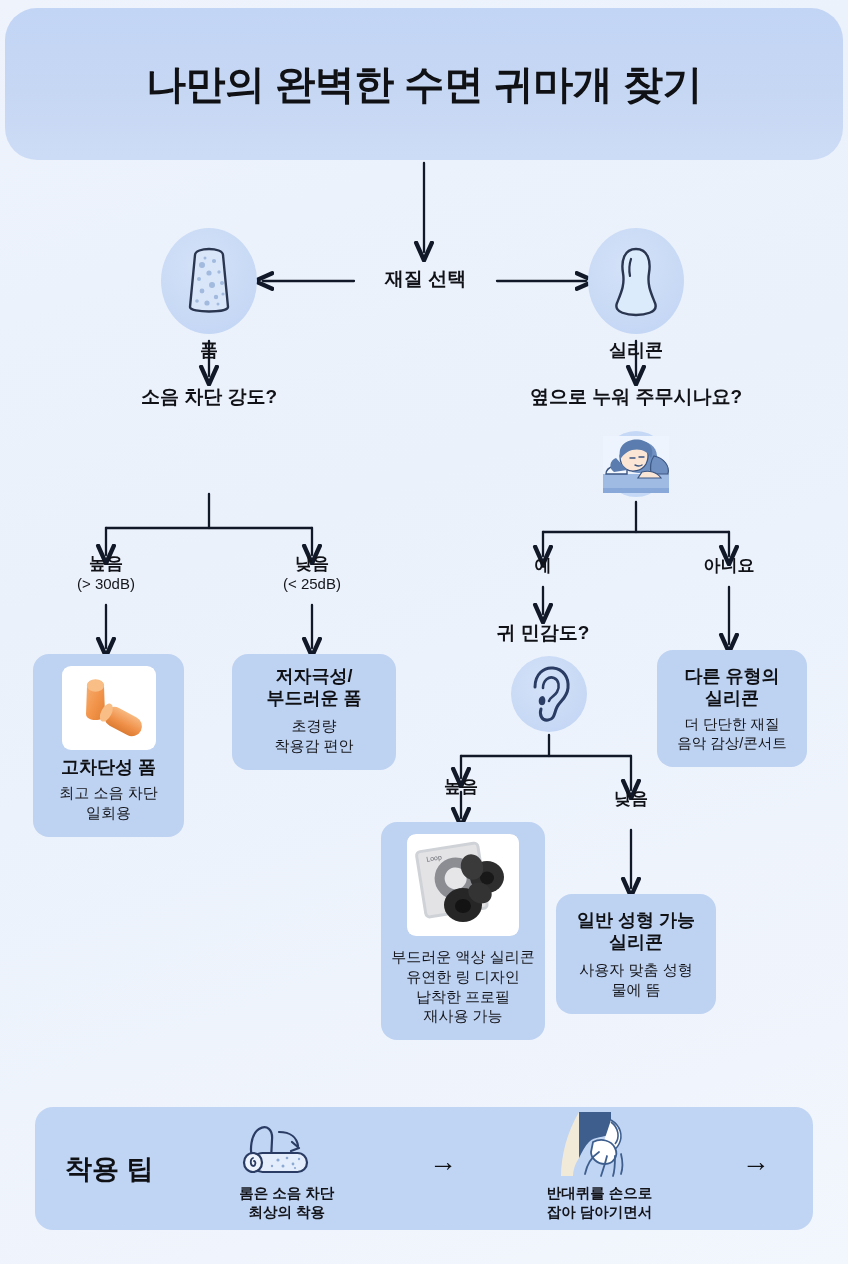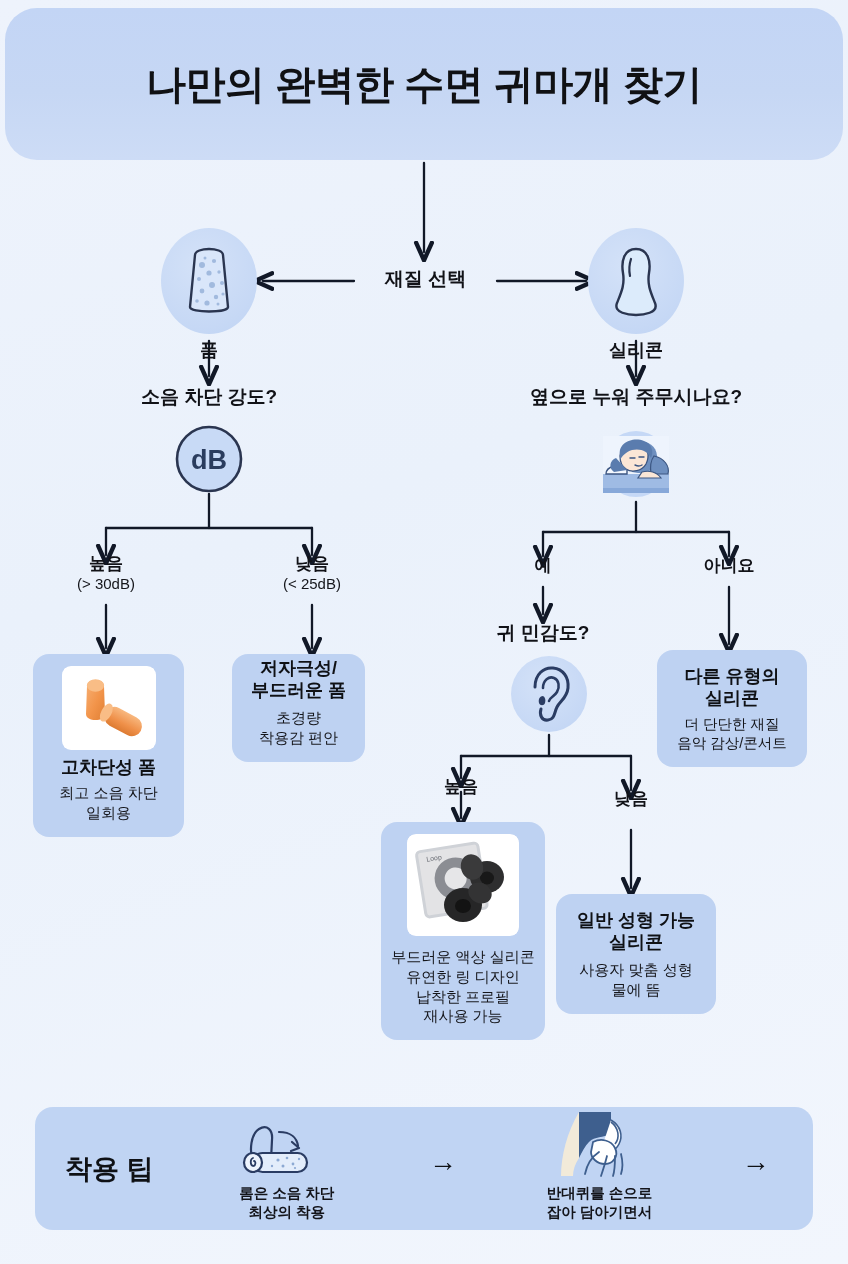--- a/index.html
+++ b/index.html
@@ -277,26 +277,20 @@
         <path d="M31,8 C43,8 46,20 44,32 C42,44 46,52 50,62 C54,72 38,74 31,74
                  C24,74 8,72 12,62 C16,52 20,44 18,32 C16,20 19,8 31,8 Z" fill="#dcebfb" stroke="#2a3550" stroke-width="2.4" stroke-linejoin="round"></path>
         <path d="M26,18 C24,24 24,30 25,35" fill="none" stroke="#2a3550" stroke-width="2.2" stroke-linecap="round"></path>
       </svg>
     </div>
     <div class="node-label">실리콘</div>
   </div>
 
   <div class="node decision-label" style="left:104px; top:386px; width:210px;">소음 차단 강도?</div>
 
-  <div class="node" style="left:174px; top:424px;">
-    <svg width="70" height="70" viewBox="0 0 70 70">
-      <circle cx="35" cy="35" r="32" fill="#c8daf6" stroke="#2a3550" stroke-width="2.6"></circle>
-      <text class="db-text" x="35" y="45" text-anchor="middle">dB</text>
-    </svg>
-  </div>
 
   <div class="node" style="left:46px; top:554px; width:120px;">
     <div class="branch-label">높음</div>
     <div class="branch-sub">(&gt; 30dB)</div>
   </div>
   <div class="node" style="left:252px; top:554px; width:120px;">
     <div class="branch-label">낮음</div>
     <div class="branch-sub">(&lt; 25dB)</div>
   </div>
 
@@ -322,21 +316,21 @@
           <rect x="39" y="44" width="40" height="20" rx="10" fill="url(#og2)"></rect>
           <ellipse cx="40" cy="54" rx="5.2" ry="9.8" fill="#f9bd86"></ellipse>
         </g>
       </svg>
     </div>
     <div class="card-title">고차단성 폼</div>
     <div class="card-desc" style="white-space:pre-line;">최고 소음 차단
 일회용</div>
   </div>
 
-  <div class="card" style="position:absolute; left:232px; top:654px; width:133px; padding-top:4px;">
+  <div class="card" style="position:absolute; left:232px; top:654px; width:164px; padding-top:12px;">
     <div class="card-title" style="white-space:pre-line;">저자극성/
 부드러운 폼</div>
     <div class="card-desc" style="white-space:pre-line; margin-top:6px;">초경량
 착용감 편안</div>
   </div>
 
   <div class="node decision-label" style="left:496px; top:386px; width:280px;">옆으로 누워 주무시나요?</div>
 
   <div class="node" style="left:594px; top:426px;">
     <svg width="84" height="76" viewBox="0 0 84 76">

